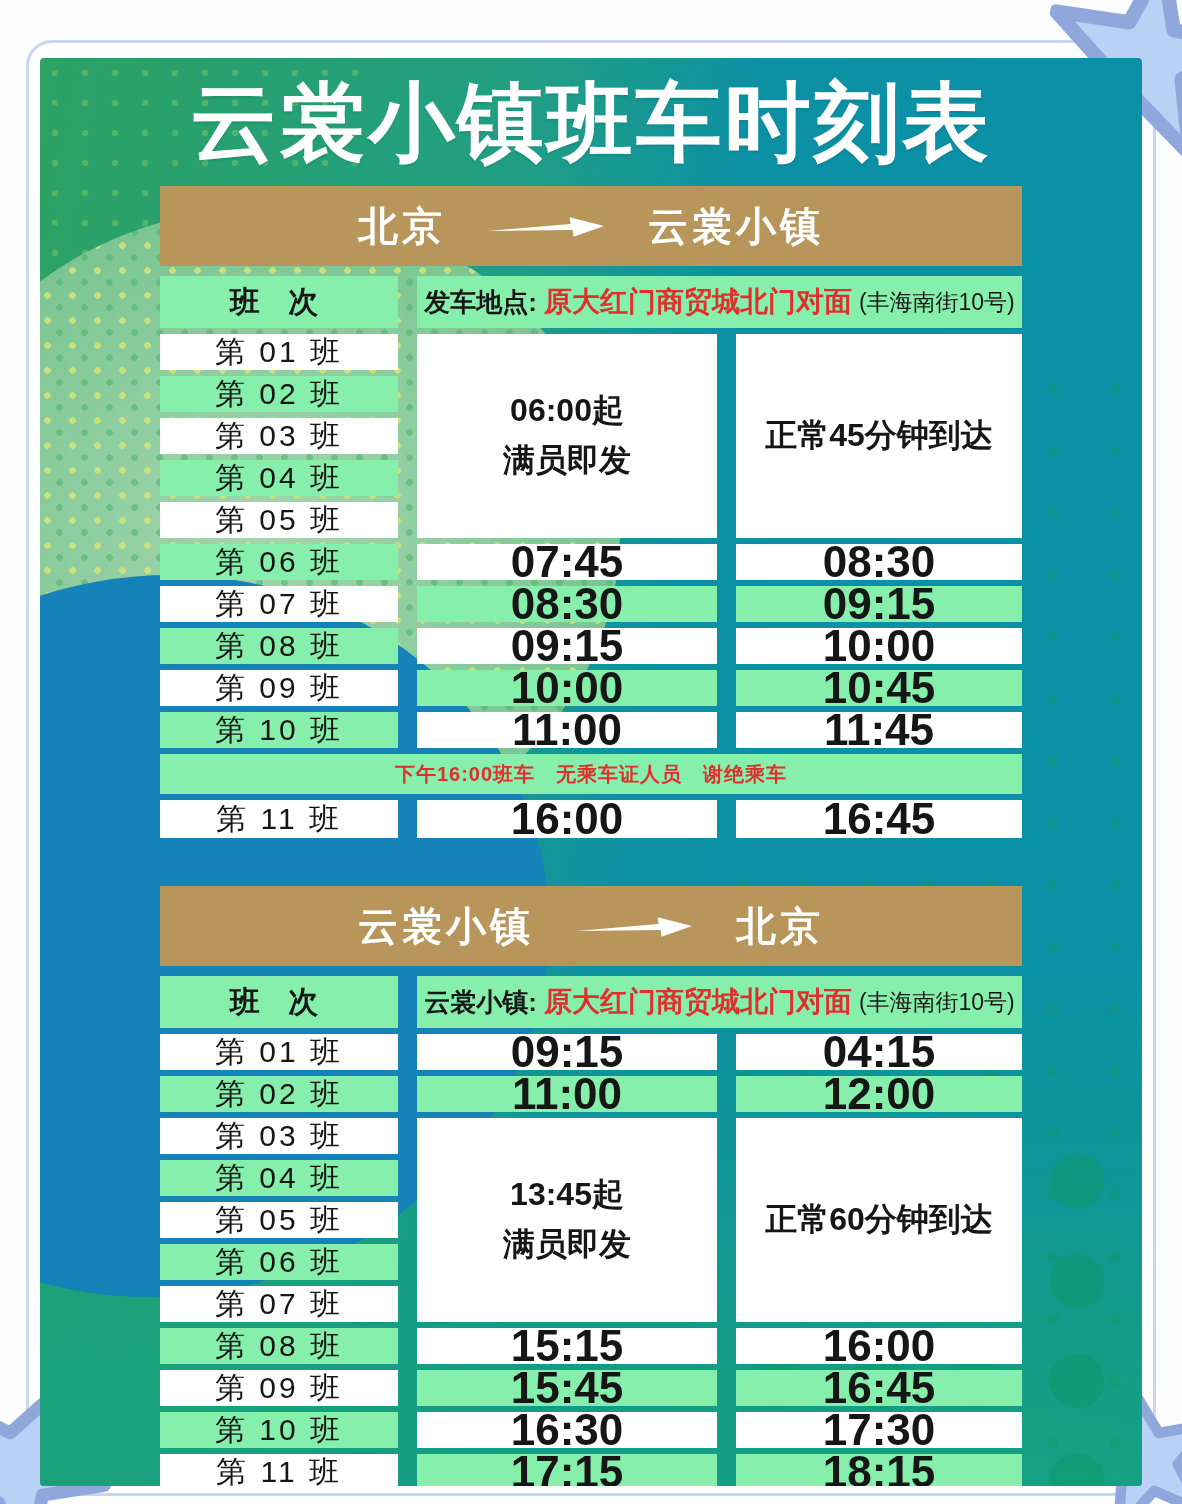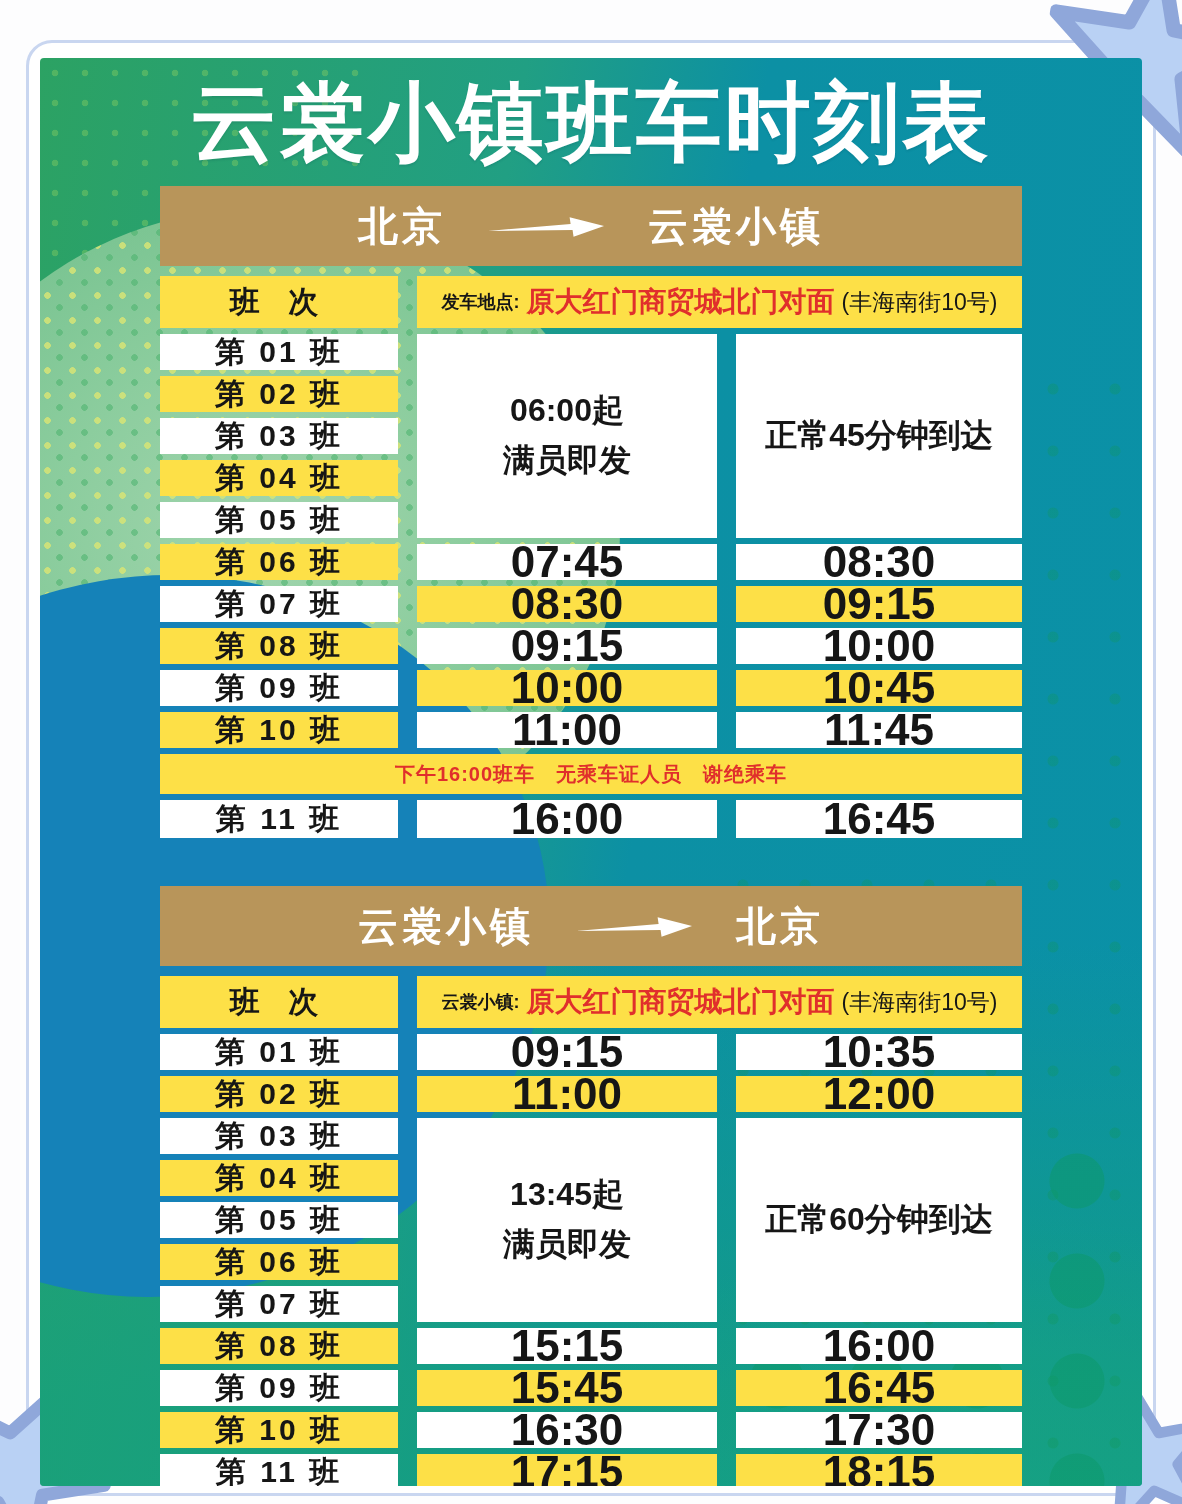--- a/index.html
+++ b/index.html
@@ -79,29 +79,29 @@
   .t{
     display:grid;width:862px;margin:10px auto 0 auto;
     grid-template-columns:238px 300px 286px;column-gap:19px;row-gap:6px;
   }
   .t1{grid-template-rows:52px repeat(10,36px) 40px 38px;}
   .t2{grid-template-rows:52px repeat(11,36px);}
   .cell{
     background:#ffffff;color:#161616;
     display:flex;align-items:center;justify-content:center;
   }
-  .g{background:#fde047;}
+  .g{background:#86efac;}
   .c1{grid-column:1;} .c2{grid-column:2;} .c3{grid-column:3;}
   .cw{grid-column:2/4;} .ca{grid-column:1/4;}
   .hlab{font-size:30px;font-weight:700;letter-spacing:10px;}
   .loc{gap:7px;white-space:nowrap;}
-  .loc-prefix{font-size:18px;font-weight:700;}
+  .loc-prefix{font-size:26px;font-weight:700;}
   .loc-main{font-size:28px;font-weight:800;color:#e02f2c;}
   .loc-suffix{font-size:23px;font-weight:500;}
-  .lab{font-size:30px;font-weight:700;letter-spacing:3px;}
+  .lab{font-size:30px;font-weight:400;letter-spacing:3px;}
   .tm{font-size:44px;font-weight:600;}
   .big{flex-direction:column;font-size:32px;font-weight:600;line-height:1.55;}
   .notice{font-size:20px;font-weight:700;color:#e02f2c;letter-spacing:1px;}
 </style>
 </head>
 <body>
 
 <div class="frame"></div>
 
 <div class="star star-tr">
@@ -200,21 +200,21 @@
     <div class="t t2">
       <div class="cell g hlab c1" style="grid-row:1">班 次</div>
       <div class="cell g loc cw" style="grid-row:1">
         <span class="loc-prefix">云裳小镇:</span>
         <span class="loc-main">原大红门商贸城北门对面</span>
         <span class="loc-suffix">(丰海南街10号)</span>
       </div>
 
       <div class="cell lab c1" style="grid-row:2">第 01 班</div>
       <div class="cell tm c2" style="grid-row:2">09:15</div>
-      <div class="cell tm c3" style="grid-row:2">10:35</div>
+      <div class="cell tm c3" style="grid-row:2">04:15</div>
 
       <div class="cell lab g c1" style="grid-row:3">第 02 班</div>
       <div class="cell tm g c2" style="grid-row:3">11:00</div>
       <div class="cell tm g c3" style="grid-row:3">12:00</div>
 
       <div class="cell lab c1" style="grid-row:4">第 03 班</div>
       <div class="cell lab g c1" style="grid-row:5">第 04 班</div>
       <div class="cell lab c1" style="grid-row:6">第 05 班</div>
       <div class="cell lab g c1" style="grid-row:7">第 06 班</div>
       <div class="cell lab c1" style="grid-row:8">第 07 班</div>

